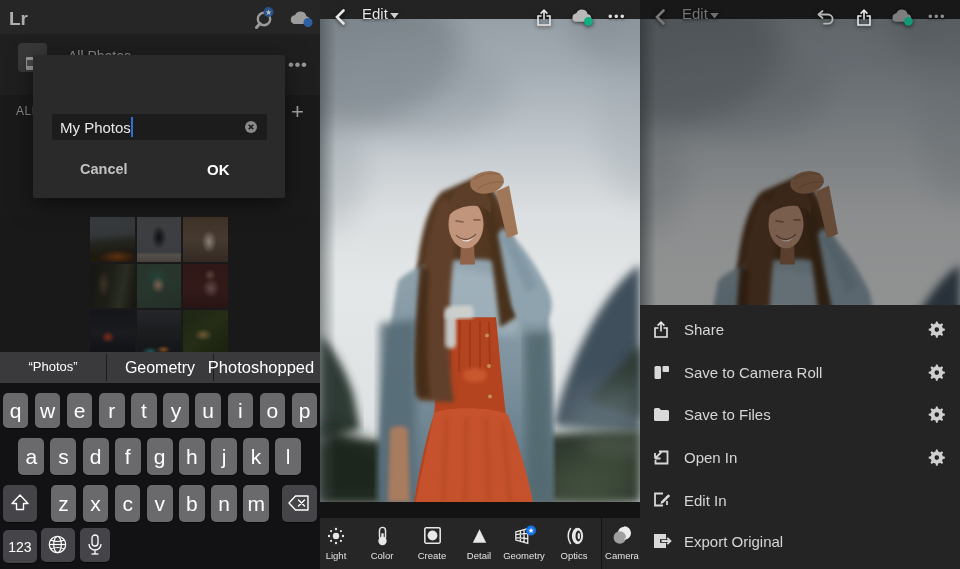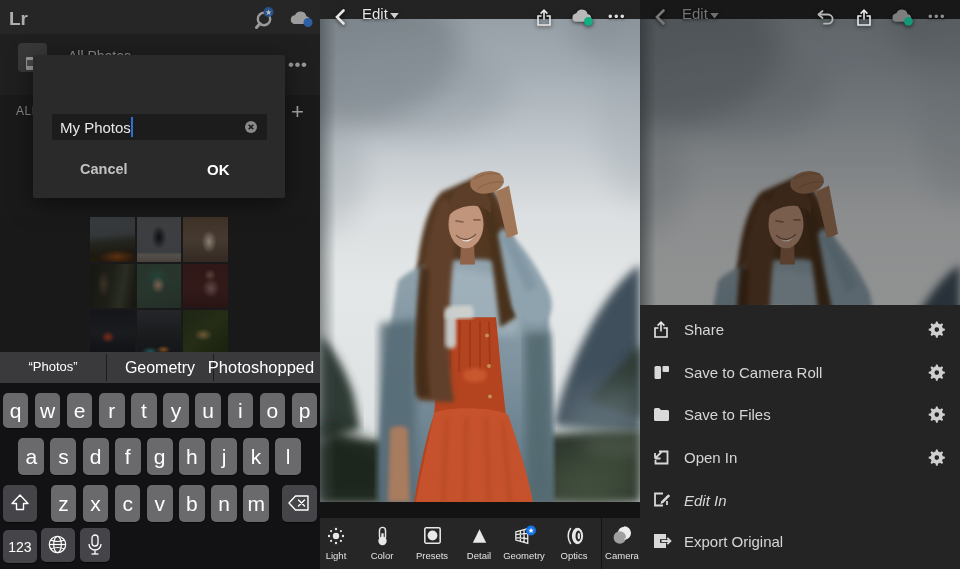--- a/index.html
+++ b/index.html
@@ -390,21 +390,21 @@
     <ellipse cx="12.3" cy="10" rx="2.8" ry="5.4" fill="#262626"></ellipse>
     <ellipse cx="12.8" cy="10" rx="1.2" ry="3.2" fill="#e8e8e8"></ellipse>
   </svg>
   <svg class="abs" style="left:292px;top:526px;" width="20" height="19" viewBox="0 0 20 19">
     <circle cx="12.2" cy="7" r="6.2" fill="#ededed"></circle>
     <circle cx="7.8" cy="11.5" r="6.2" fill="#9f9f9f"></circle>
     <path d="M12.2,0.8 a6.2,6.2 0 0 1 0,12.4" fill="none" stroke="#ededed" stroke-width="1.2"></path>
   </svg>
   <div class="lbl abs" style="left:-14px;top:550px;width:60px;">Light</div>
   <div class="lbl abs" style="left:32px;top:550px;width:60px;">Color</div>
-  <div class="lbl abs" style="left:82px;top:550px;width:60px;">Presets</div>
+  <div class="lbl abs" style="left:82px;top:550px;width:60px;">Create</div>
   <div class="lbl abs" style="left:129px;top:550px;width:60px;">Detail</div>
   <div class="lbl abs" style="left:174px;top:550px;width:60px;">Geometry</div>
   <div class="lbl abs" style="left:224px;top:550px;width:60px;">Optics</div>
   <div class="lbl abs" style="left:272px;top:550px;width:60px;">Camera</div>
 </div>
 
 <div class="panel" id="pR" style="left:640px; background:#141414;">
   <div class="abs" style="left:0;top:19px;width:320px;height:286px;overflow:hidden;">
     <svg class="abs" style="left:0;top:0;" width="320" height="483" viewBox="0 0 320 476" preserveAspectRatio="none">
         <use href="#scene"></use>
@@ -431,21 +431,21 @@
       <use href="#cloudshape" fill="#7e7e7e" transform="scale(0.82)"></use>
       <circle cx="15.5" cy="11.5" r="3.8" fill="#12997a"></circle>
     </svg>
   <div class="abs tshx" style="left:288px;top:9px;font-size:13px;color:#8e8e8e;letter-spacing:1.5px;">•••</div>
 
   <div class="abs" style="left:0;top:305px;width:320px;height:264px;background:#242425;"></div>
   <div class="menutext" style="left:44px;top:321px;">Share</div>
   <div class="menutext" style="left:44px;top:364px;">Save to Camera Roll</div>
   <div class="menutext" style="left:44px;top:406px;">Save to Files</div>
   <div class="menutext" style="left:44px;top:449px;">Open In</div>
-  <div class="menutext" style="left:44px;top:492px;font-style:italic;">Edit In</div>
+  <div class="menutext" style="left:44px;top:492px;">Edit In</div>
   <div class="menutext" style="left:44px;top:533px;">Export Original</div>
 
   <svg class="abs" style="left:13px;top:321px;" width="16" height="17" viewBox="0 0 16 17">
       <use href="#share"></use>
     </svg>
   <svg class="abs" style="left:13px;top:364px;" width="17" height="17" viewBox="0 0 17 17">
     <rect x="1.5" y="2" width="6.5" height="13" rx="1.5" fill="#d9d9d9"></rect>
     <rect x="9.5" y="2" width="6.5" height="6" rx="1" fill="#d9d9d9"></rect>
   </svg>
   <svg class="abs" style="left:13px;top:407px;" width="17" height="15" viewBox="0 0 17 15">

